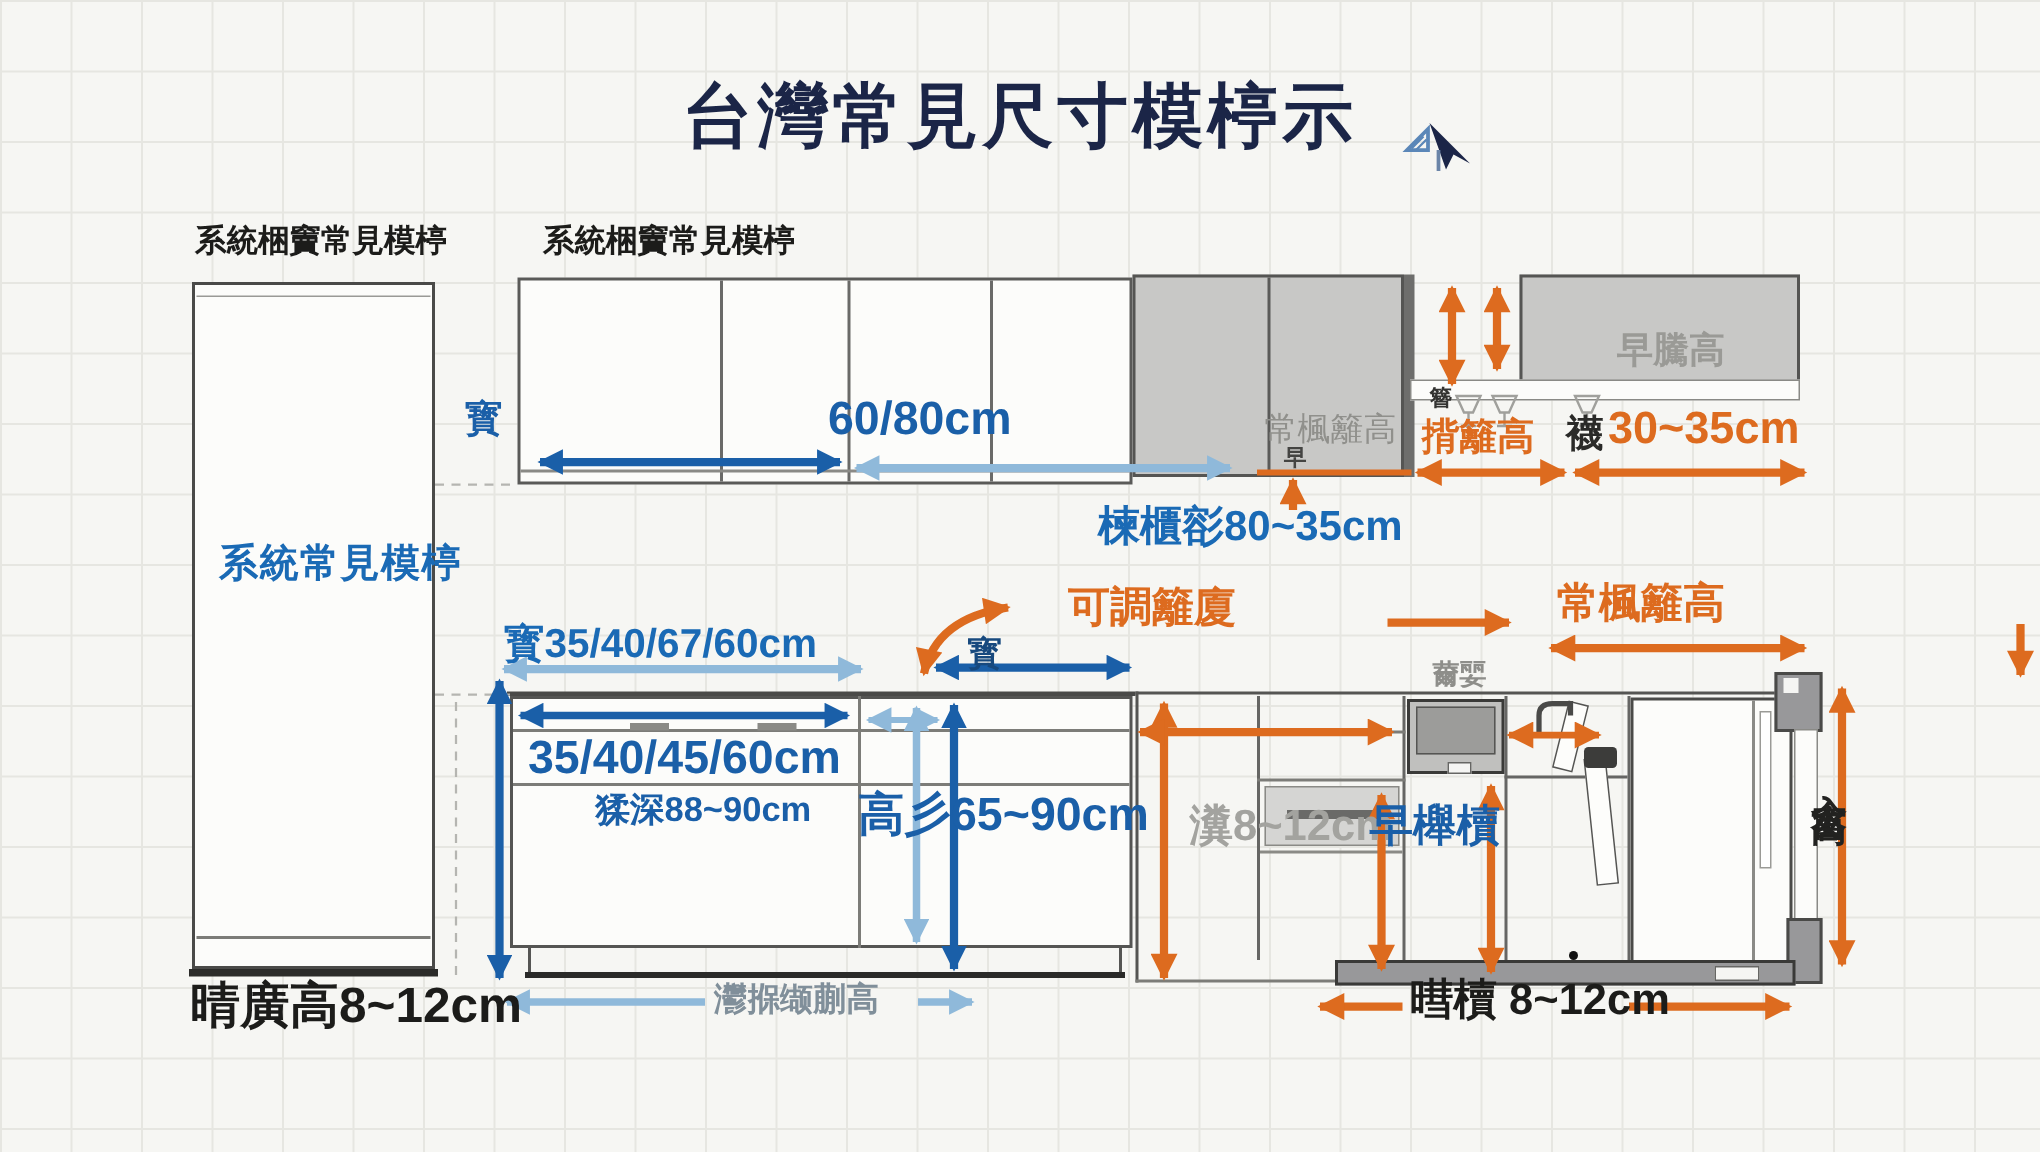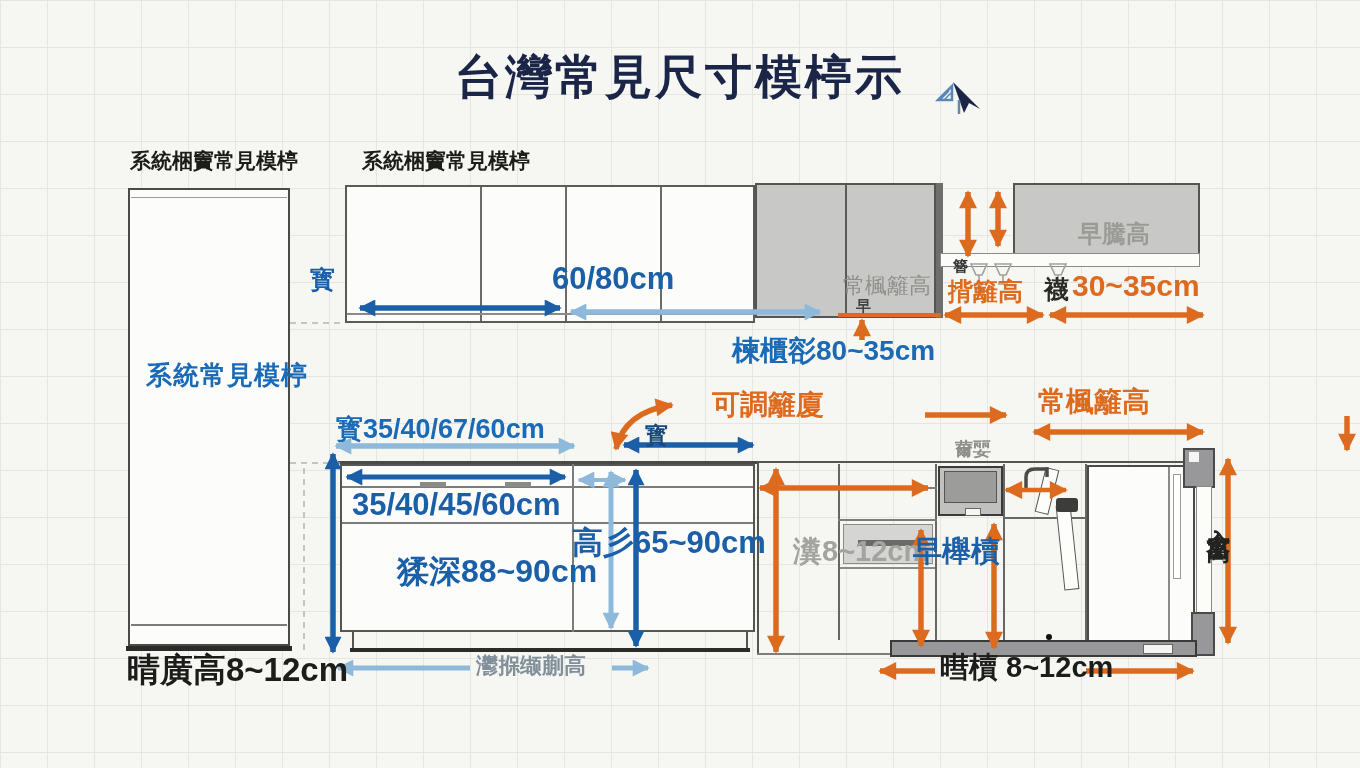--- a/index.html
+++ b/index.html
@@ -188,21 +188,21 @@
   <div class="lbl or" style="left:948px;top:278px;font-size:25px;">揹籬高</div>
   <div class="lbl" style="left:1044px;top:276px;font-size:25px;font-weight:700;color:#2a2a28;">襪</div>
   <div class="lbl or" style="left:1072px;top:270px;font-size:30px;">30~35cm</div>
   <div class="lbl" style="left:732px;top:336px;font-size:28px;font-weight:800;color:#1a6ab5;">楝櫃彮80~35cm</div>
 
   <div class="lbl" style="left:336px;top:415px;font-size:27px;font-weight:800;color:#1a6ab5;">寳35/40/67/60cm</div>
   <div class="lbl dbk" style="left:645px;top:423px;font-size:23px;">寳</div>
   <div class="lbl or" style="left:712px;top:390px;font-size:28px;">可調籬廈</div>
   <div class="lbl or" style="left:1038px;top:387px;font-size:28px;">常楓籬高</div>
   <div class="lbl db" style="left:352px;top:489px;font-size:31px;">35/40/45/60cm</div>
-  <div class="lbl db" style="left:397px;top:527px;font-size:32px;margin-top:28px;">猱深88~90cm</div>
+  <div class="lbl db" style="left:397px;top:527px;font-size:23px;">猱深88~90cm</div>
   <div class="lbl db" style="left:572px;top:527px;font-size:31px;">高彡65~90cm</div>
 
   <div class="lbl" style="left:955px;top:440px;font-size:18px;font-weight:700;color:#8e8e8a;">薾婯</div>
   <div class="lbl" style="left:793px;top:536px;font-size:29px;font-weight:800;color:#a3a39f;">瀵8~12cm</div>
   <div class="lbl db" style="left:913px;top:536px;font-size:29px;">早櫸櫝</div>
   <div class="lbl vtext" style="left:1206px;top:510px;font-size:24px;font-weight:700;color:#222220;">汆窗高</div>
 
   <div class="lbl blk" style="left:127px;top:653px;font-size:33px;">晴廣高8~12cm</div>
   <div class="lbl" style="left:476px;top:654px;font-size:22px;font-weight:700;color:#808f9a;">灪㨐缬蒯高</div>
   <div class="lbl blk" style="left:940px;top:652px;font-size:29px;">暳櫝 8~12cm</div>

